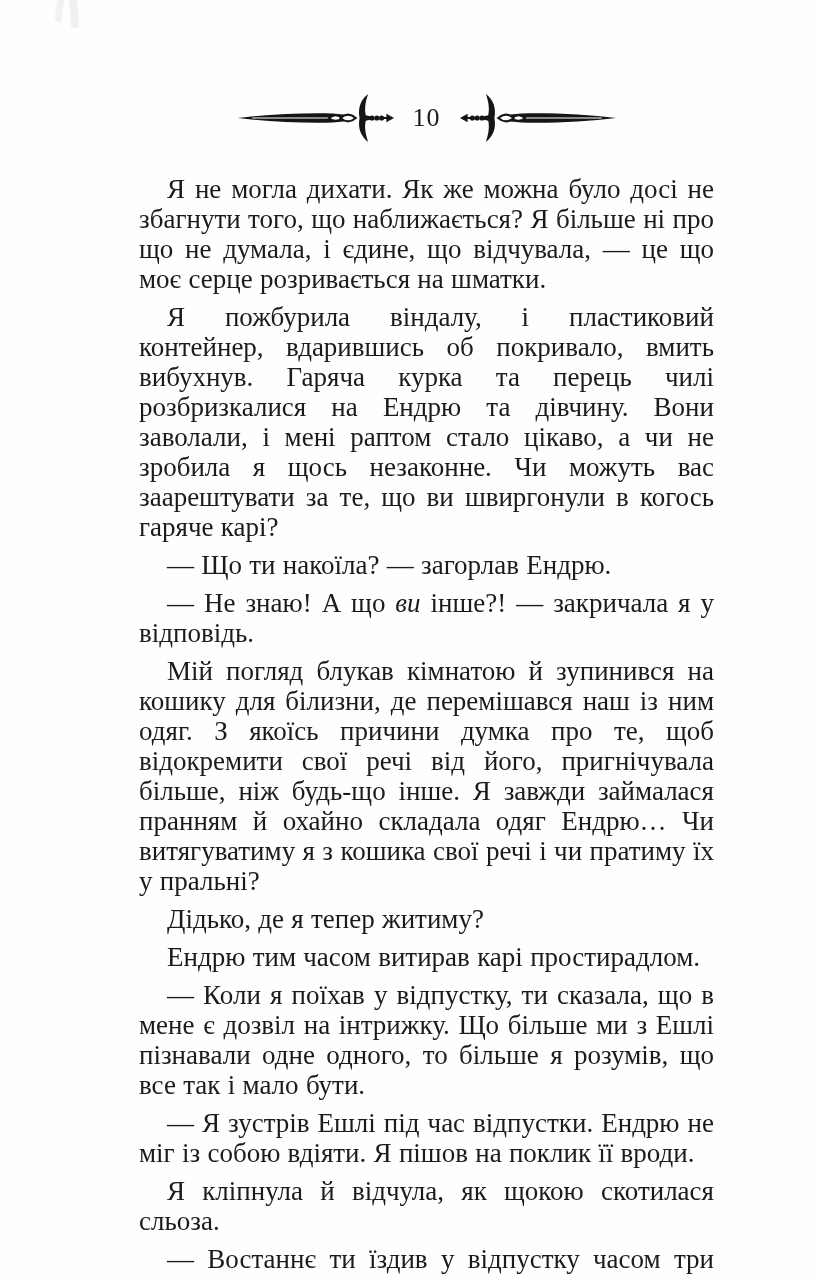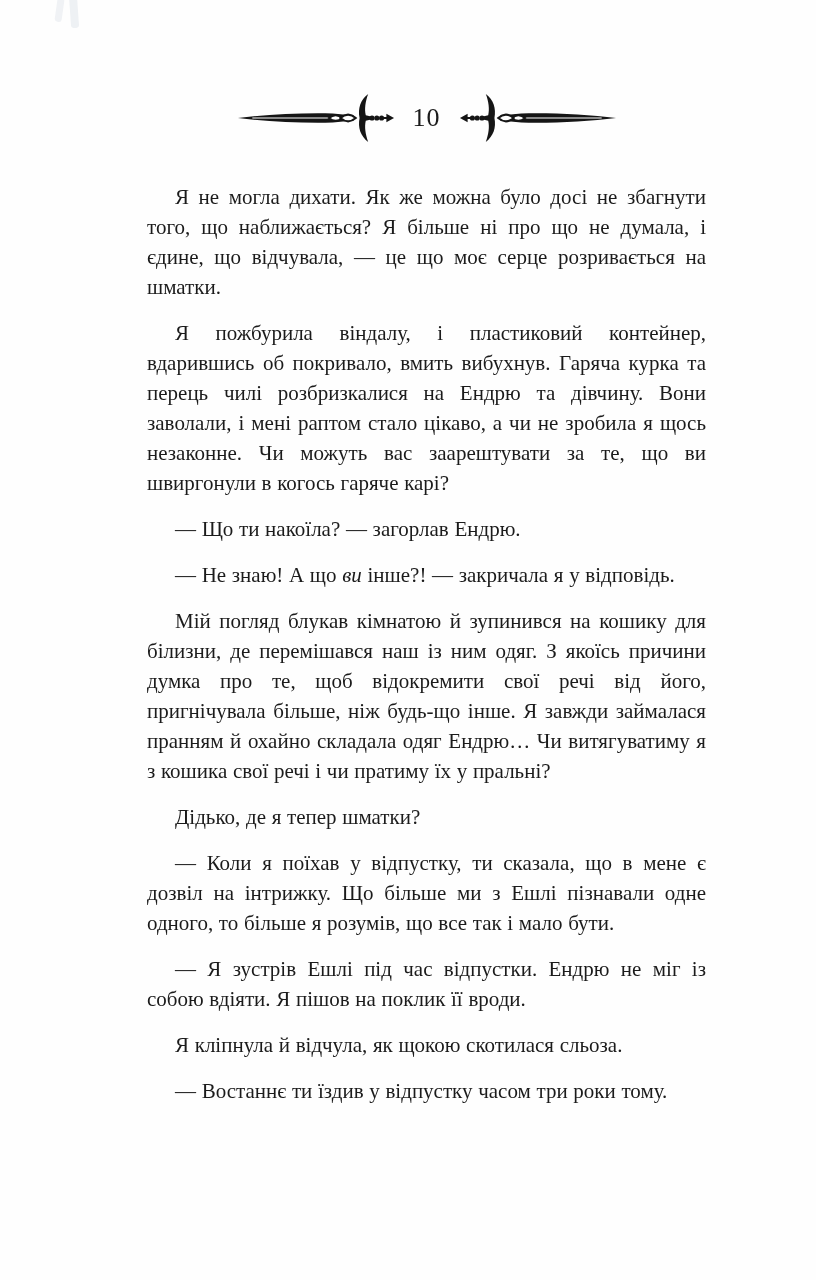--- a/index.html
+++ b/index.html
@@ -66,22 +66,22 @@
   .sword.right {
     transform: scaleX(-1);
   }
   .text-block {
     position: absolute;
     top: 166px;
     left: 131px;
     width: 591px;
   }
   .para {
-    margin: 16px;
-    font-size: 21px;
+    margin: 8px;
+    font-size: 27px;
     line-height: 30px;
     text-align: justify;
     text-indent: 28px;
     word-spacing: 0.02em;
   }
   .para em {
   }
 </style>
 </head>
 <body>
@@ -126,20 +126,21 @@
     </svg>
 
   </header>
 
   <main class="text-block">
       <p class="para"><span>Я не могла дихати. Як же можна було досі не збагнути того, що наближається? Я більше ні про що не думала, і єдине, що відчувала, — це що моє серце розривається на шматки.</span></p>
       <p class="para"><span>Я пожбурила віндалу, і пластиковий контейнер, вдарившись об покривало, вмить вибухнув. Гаряча курка та перець чилі розбризкалися на Ендрю та дівчину. Вони заволали, і мені раптом стало цікаво, а чи не зробила я щось незаконне. Чи можуть вас заарештувати за те, що ви швиргонули в когось гаряче карі?</span></p>
       <p class="para"><span>— Що ти накоїла? — загорлав Ендрю.</span></p>
       <p class="para"><span>— Не знаю! А що </span><em>ви</em><span> інше?! — закричала я у відповідь.</span></p>
       <p class="para"><span>Мій погляд блукав кімнатою й зупинився на кошику для білизни, де перемішався наш із ним одяг. З якоїсь причини думка про те, щоб відокремити свої речі від його, пригнічувала більше, ніж будь-що інше. Я завжди займалася пранням й охайно складала одяг Ендрю… Чи витягуватиму я з кошика свої речі і чи пратиму їх у пральні?</span></p>
-      <p class="para"><span>Дідько, де я тепер шматки?</span></p>
+      <p class="para"><span>Дідько, де я тепер житиму?</span></p>
+      <p class="para"><span>Ендрю тим часом витирав карі простирадлом.</span></p>
       <p class="para"><span>— Коли я поїхав у відпустку, ти сказала, що в мене є дозвіл на інтрижку. Що більше ми з Ешлі пізнавали одне одного, то більше я розумів, що все так і мало бути.</span></p>
       <p class="para"><span>— Я зустрів Ешлі під час відпустки. Ендрю не міг із собою вдіяти. Я пішов на поклик її вроди.</span></p>
       <p class="para"><span>Я кліпнула й відчула, як щокою скотилася сльоза.</span></p>
       <p class="para"><span>— Востаннє ти їздив у відпустку часом три роки тому.</span></p>
     </main>
 
 </div>
 
 </body></html>

